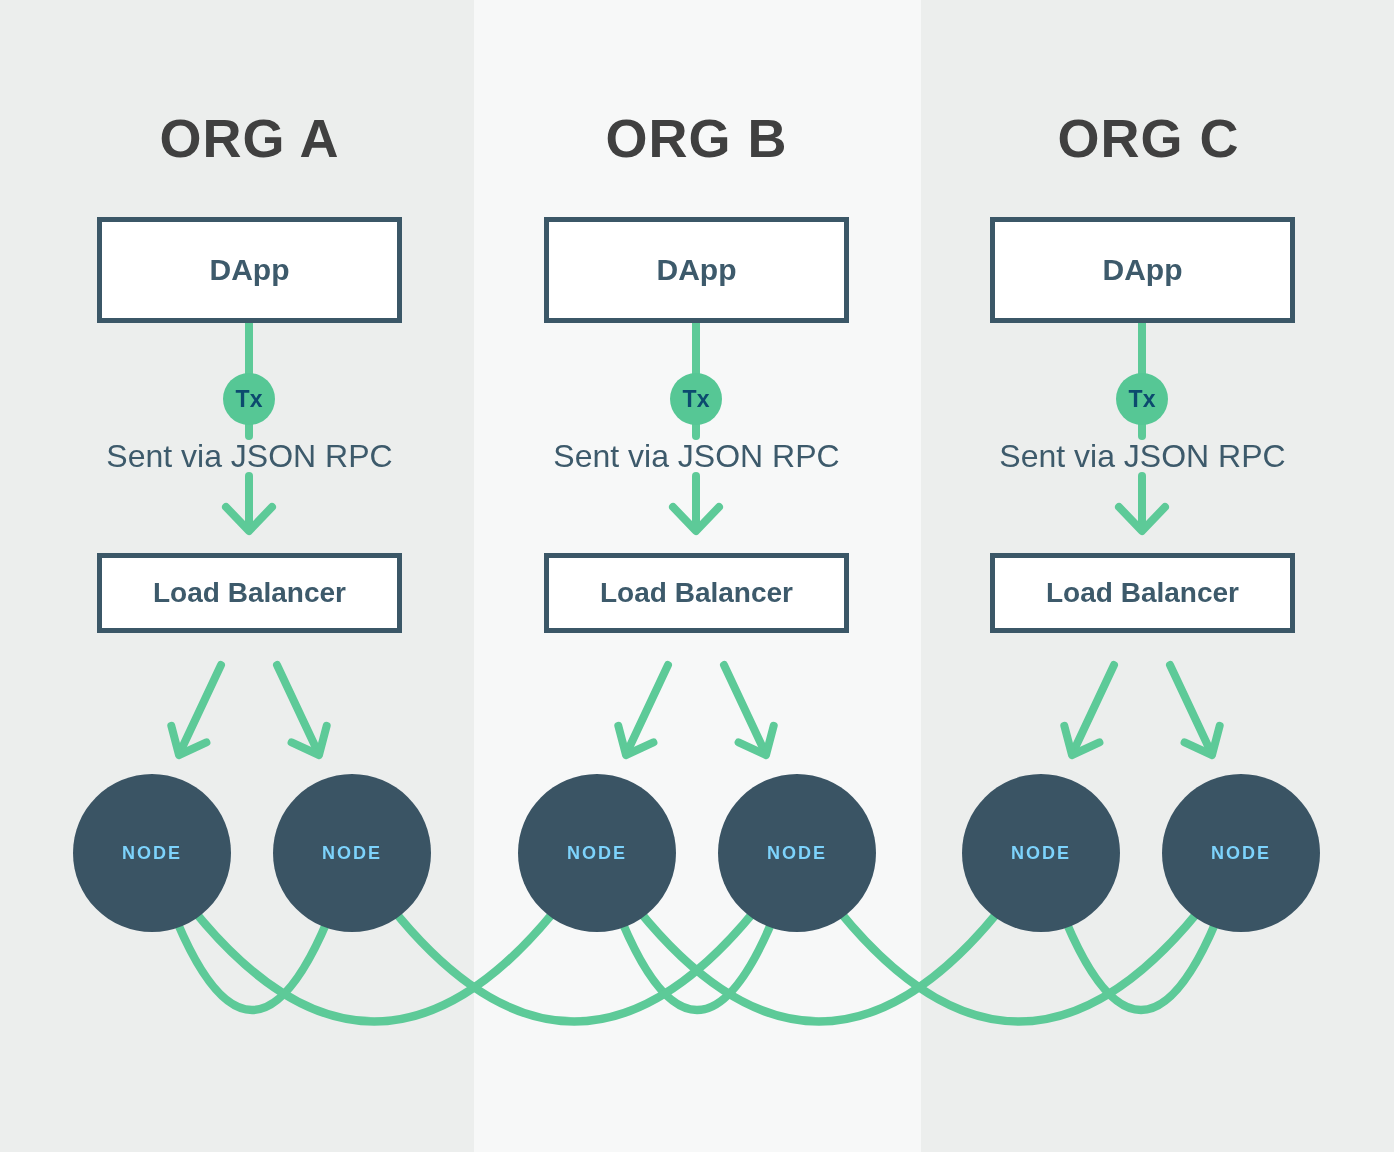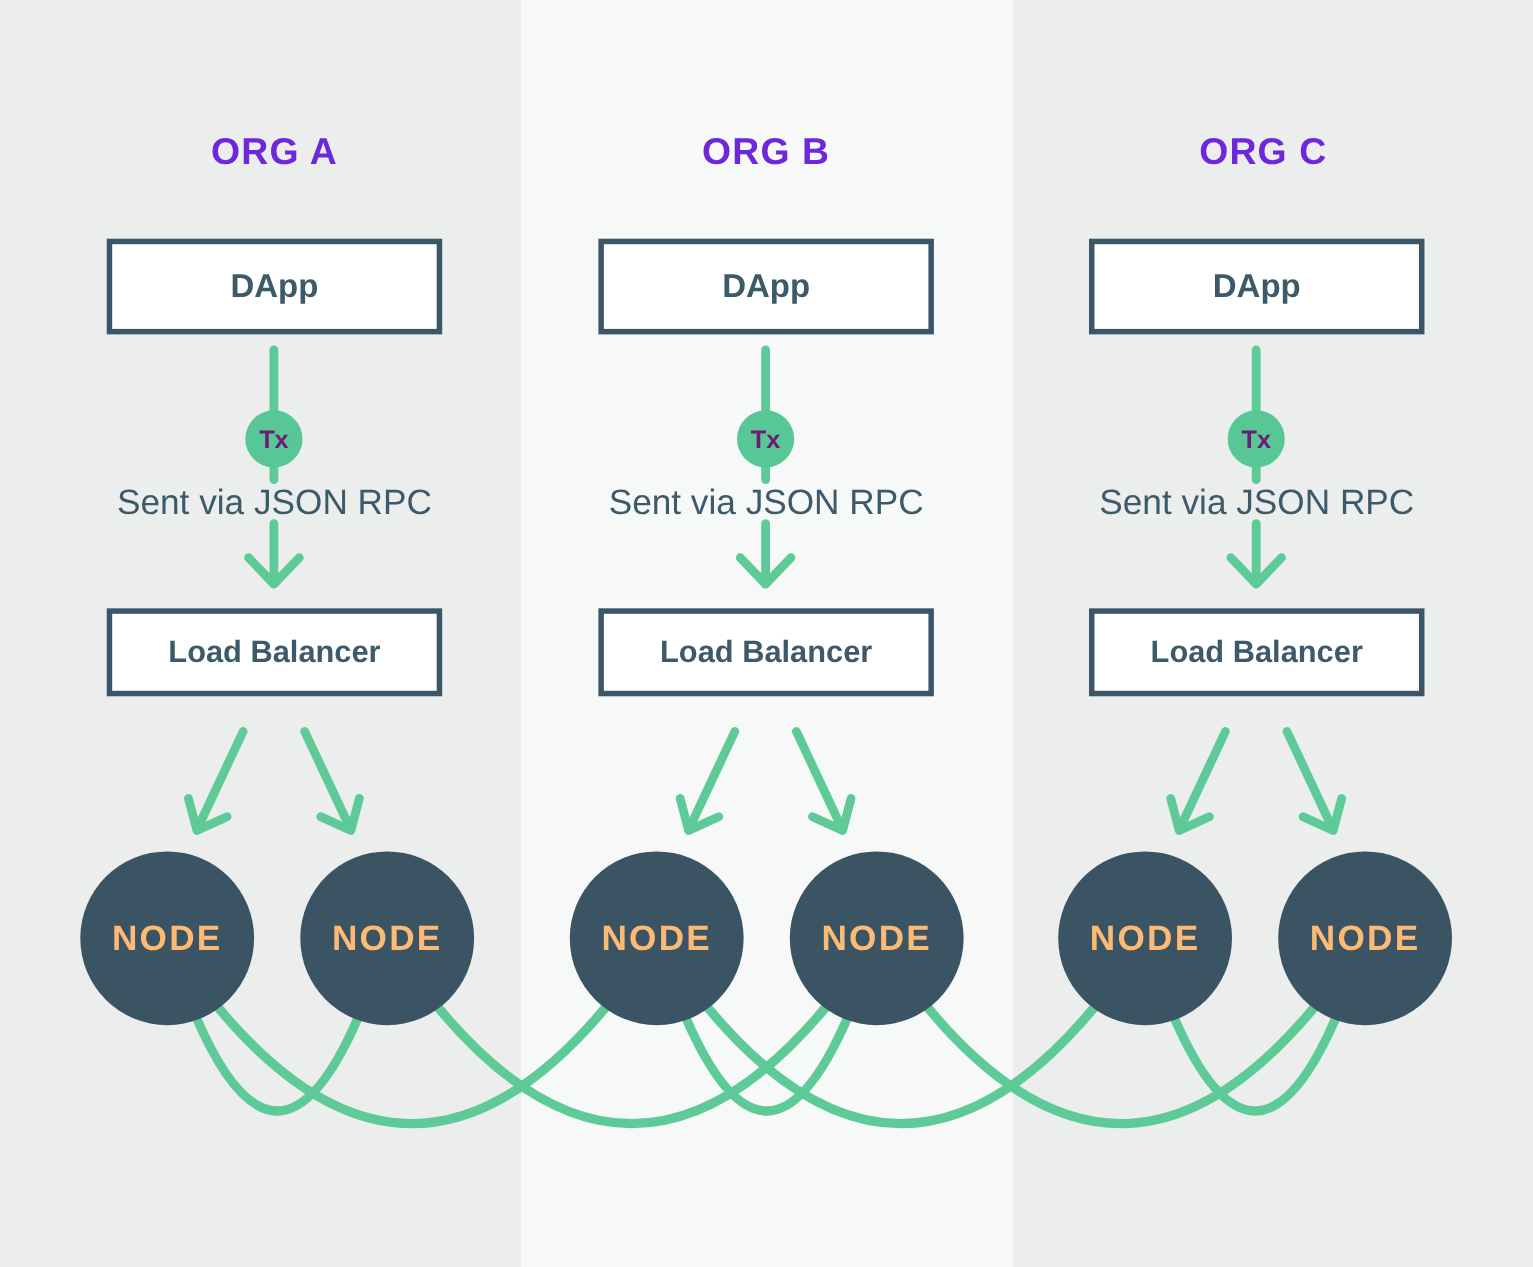--- a/index.html
+++ b/index.html
@@ -18,46 +18,46 @@
   }
   .colbg.a { left: 0; width: 474px; background: #eceeed; }
   .colbg.b { left: 474px; width: 447px; background: #f7f8f8; }
   .colbg.c { left: 921px; width: 473px; background: #eceeed; }
   svg.lines {
     position: absolute; left: 0; top: 0; z-index: 1;
   }
   .layer { position: absolute; left: 0; top: 0; z-index: 2; width: 100%; height: 100%; pointer-events: none; }
   .org-title {
     position: absolute; top: 110px; width: 305px; height: 56px;
-    font-size: 34px; font-weight: bold; letter-spacing: 1px;
-    color: #6d28d9; text-align: center; line-height: 56px;
+    font-size: 54px; font-weight: bold; letter-spacing: 1px;
+    color: #404040; text-align: center; line-height: 56px;
   }
   .box {
     position: absolute; width: 305px; box-sizing: border-box;
     background: #ffffff; border: 5px solid #3b5767;
     display: flex; align-items: center; justify-content: center;
     color: #3d5a6b; font-weight: bold;
   }
-  .dapp-box { top: 217px; height: 87px; font-size: 30px; }
+  .dapp-box { top: 217px; height: 106px; font-size: 30px; }
   .lb-box   { top: 553px; height: 80px; font-size: 28px; }
   .tx-badge {
     position: absolute; top: 373px; width: 52px; height: 52px;
     border-radius: 50%; background: #56c795;
     display: flex; align-items: center; justify-content: center;
-    color: #701a75; font-weight: bold; font-size: 23px;
+    color: #0c4a6e; font-weight: bold; font-size: 23px;
   }
   .rpc-caption {
     position: absolute; top: 441px; width: 305px; height: 30px;
     color: #3d5a6b; font-size: 32px; text-align: center; line-height: 30px;
   }
   .node {
     position: absolute; top: 774px; width: 158px; height: 158px;
     border-radius: 50%; background: #3a5464;
     display: flex; align-items: center; justify-content: center;
-    color: #fdba74; font-weight: bold; font-size: 32px; letter-spacing: 2px;
+    color: #7dd3fc; font-weight: bold; font-size: 18px; letter-spacing: 2px;
   }
 </style>
 </head>
 <body>
 
 <div class="canvas">
 
   <div class="colbg a"></div>
   <div class="colbg b"></div>
   <div class="colbg c"></div>

